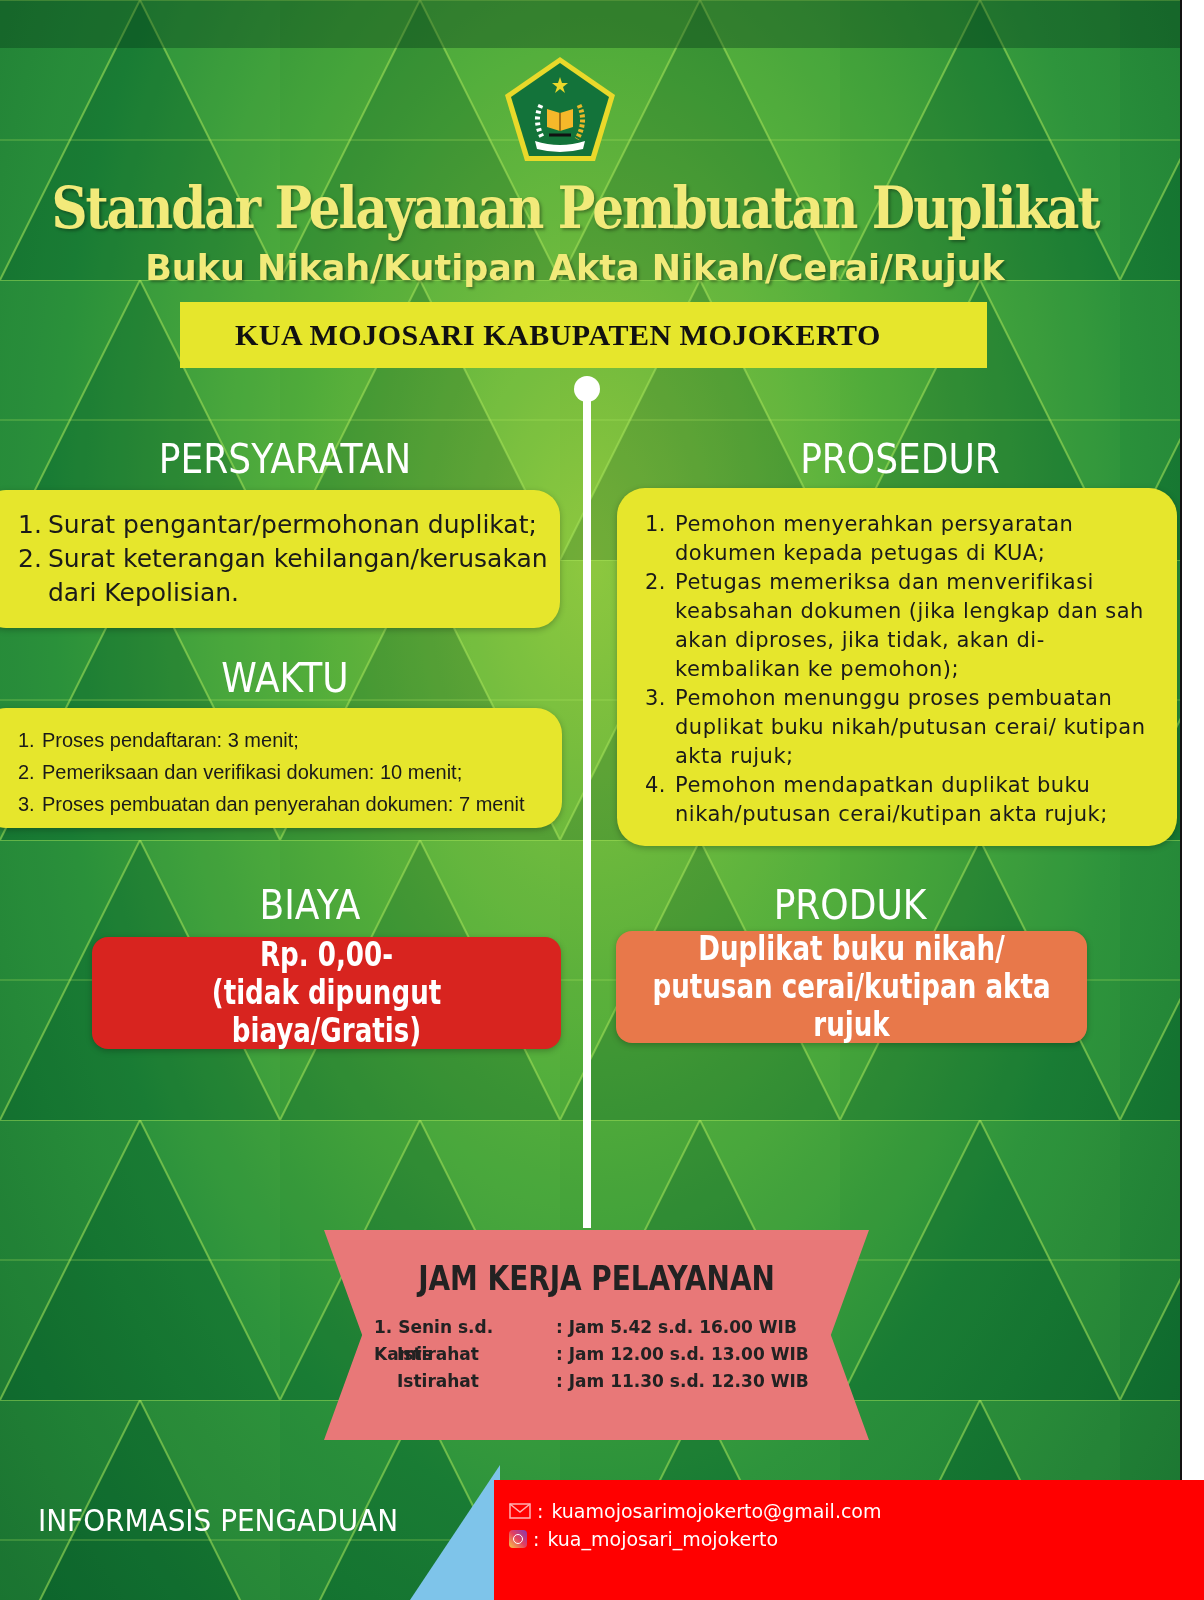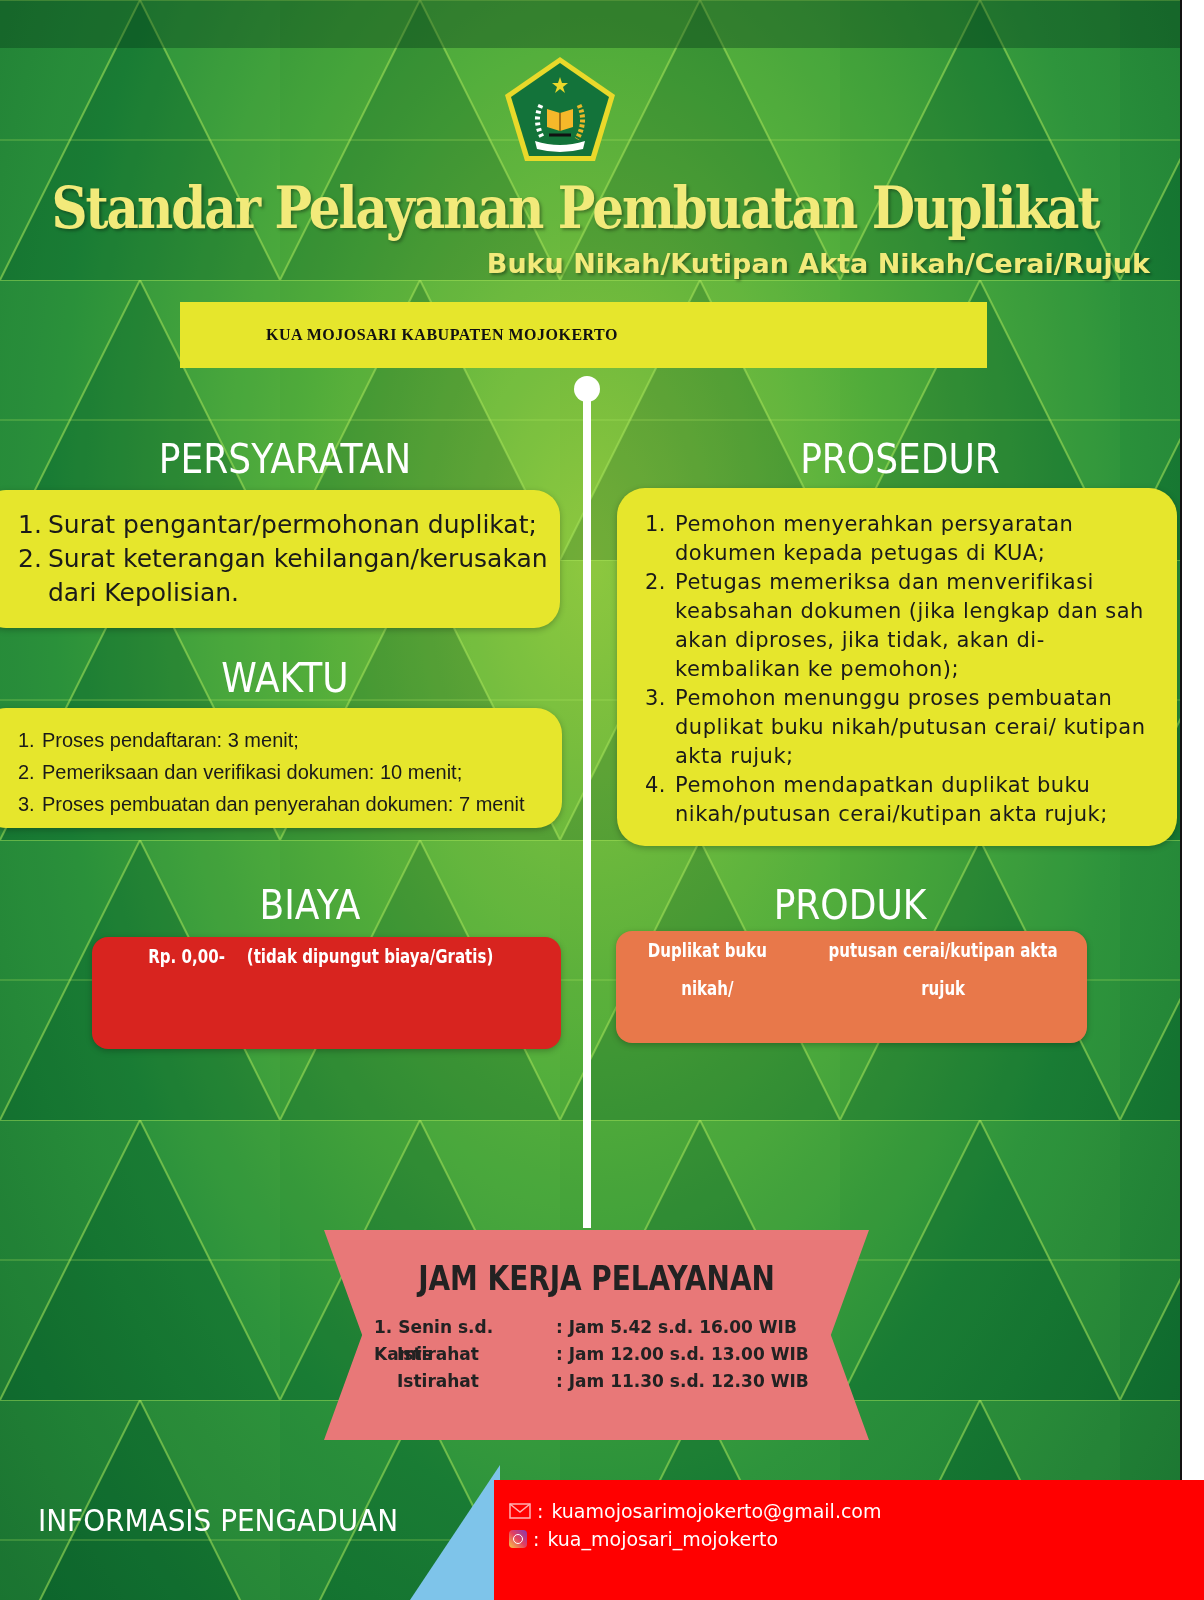--- a/index.html
+++ b/index.html
@@ -13,30 +13,30 @@
   }
   .tri-bg { position: absolute; inset: 0; z-index: 0; }
   .logo { position: absolute; left: 503px; top: 55px; width: 114px; height: 108px; z-index: 2; }
   .title1 {
     position: absolute; left: 0; width: 1150px; top: 178px; text-align: center; z-index: 2;
     font-family: "DejaVu Serif", serif; font-weight: bold; font-size: 50px; color: #f2ea7a;
     letter-spacing: -2px; transform: scaleY(1.15);
     text-shadow: 2px 2px 3px rgba(0,0,0,0.35);
   }
   .title2 {
-    position: absolute; left: 0; width: 1150px; top: 248px; text-align: right; z-index: 2;
-    font-family: "DejaVu Sans", sans-serif; font-weight: bold; font-size: 27px; color: #f2ea7a;
+    position: absolute; left: 0; width: 1150px; top: 248px; text-align: center; z-index: 2;
+    font-family: "DejaVu Sans", sans-serif; font-weight: bold; font-size: 35px; color: #f2ea7a;
     text-shadow: 2px 2px 3px rgba(0,0,0,0.35);
   }
   .kua-box {
     position: absolute; left: 180px; top: 302px; width: 807px; height: 66px; background: #e6e62c; z-index: 2;
     display: flex; align-items: center;
   }
   .kua-box span {
-    margin-left: 86px; font-family: "Liberation Serif", serif; font-weight: bold; font-size: 16px; color: #111;
+    margin-left: 55px; font-family: "Liberation Serif", serif; font-weight: bold; font-size: 30px; color: #111;
     letter-spacing: 0.5px;
   }
   .timeline-line { position: absolute; left: 583px; top: 388px; width: 8px; height: 840px; background: #fff; z-index: 1; }
   .timeline-dot { position: absolute; left: 574px; top: 376px; width: 26px; height: 26px; border-radius: 50%; background: #fff; z-index: 2; }
   .section-heading {
     position: absolute; z-index: 2; color: #fff; font-family: "DejaVu Sans", sans-serif; font-size: 40px;
     text-align: center; transform: scaleX(0.9);
   }
   .ybox {
     position: absolute; z-index: 2; background: #e6e62c; border-radius: 26px; color: #1a1a1a;
@@ -49,21 +49,21 @@
   .persy ol { padding: 18px 0 0 38px; font-size: 25px; line-height: 34px; font-family: "DejaVu Sans", sans-serif; }
   .persy .num { width: 30px; }
   .waktu { left: -20px; top: 708px; width: 582px; height: 120px; }
   .waktu ol { padding: 16px 0 0 38px; font-size: 20px; line-height: 32px; font-family: "Liberation Sans", sans-serif; }
   .waktu .num { width: 24px; }
   .prosedur { left: 617px; top: 488px; width: 560px; height: 358px; border-radius: 28px; }
   .prosedur ol { padding: 22px 0 0 28px; font-size: 21px; line-height: 29px; font-family: "DejaVu Sans", sans-serif; letter-spacing: 0.5px; }
   .prosedur .num { width: 30px; }
   .cbox {
     position: absolute; z-index: 2; border-radius: 16px; color: #fff; font-family: "DejaVu Sans Condensed", "DejaVu Sans", sans-serif;
-    font-weight: bold; font-size: 19px; line-height: 38px; text-align: center; display: flex; flex-direction: row;
+    font-weight: bold; font-size: 33px; line-height: 38px; text-align: center; display: flex; flex-direction: column;
     justify-content: center; box-shadow: 0 2px 6px rgba(0,0,0,0.25);
   }
   .biaya { left: 92px; top: 937px; width: 469px; height: 112px; background: #d8241f; }
   .produk { left: 616px; top: 931px; width: 471px; height: 112px; background: #e8784a; }
   .cbox span { display: block; transform: scaleX(0.88); }
   .jam {
     position: absolute; left: 324px; top: 1230px; width: 545px; height: 210px; z-index: 3;
     background: #e87878;
     clip-path: polygon(0 0, 100% 0, 93% 50%, 100% 100%, 0 100%, 7% 50%);
   }

